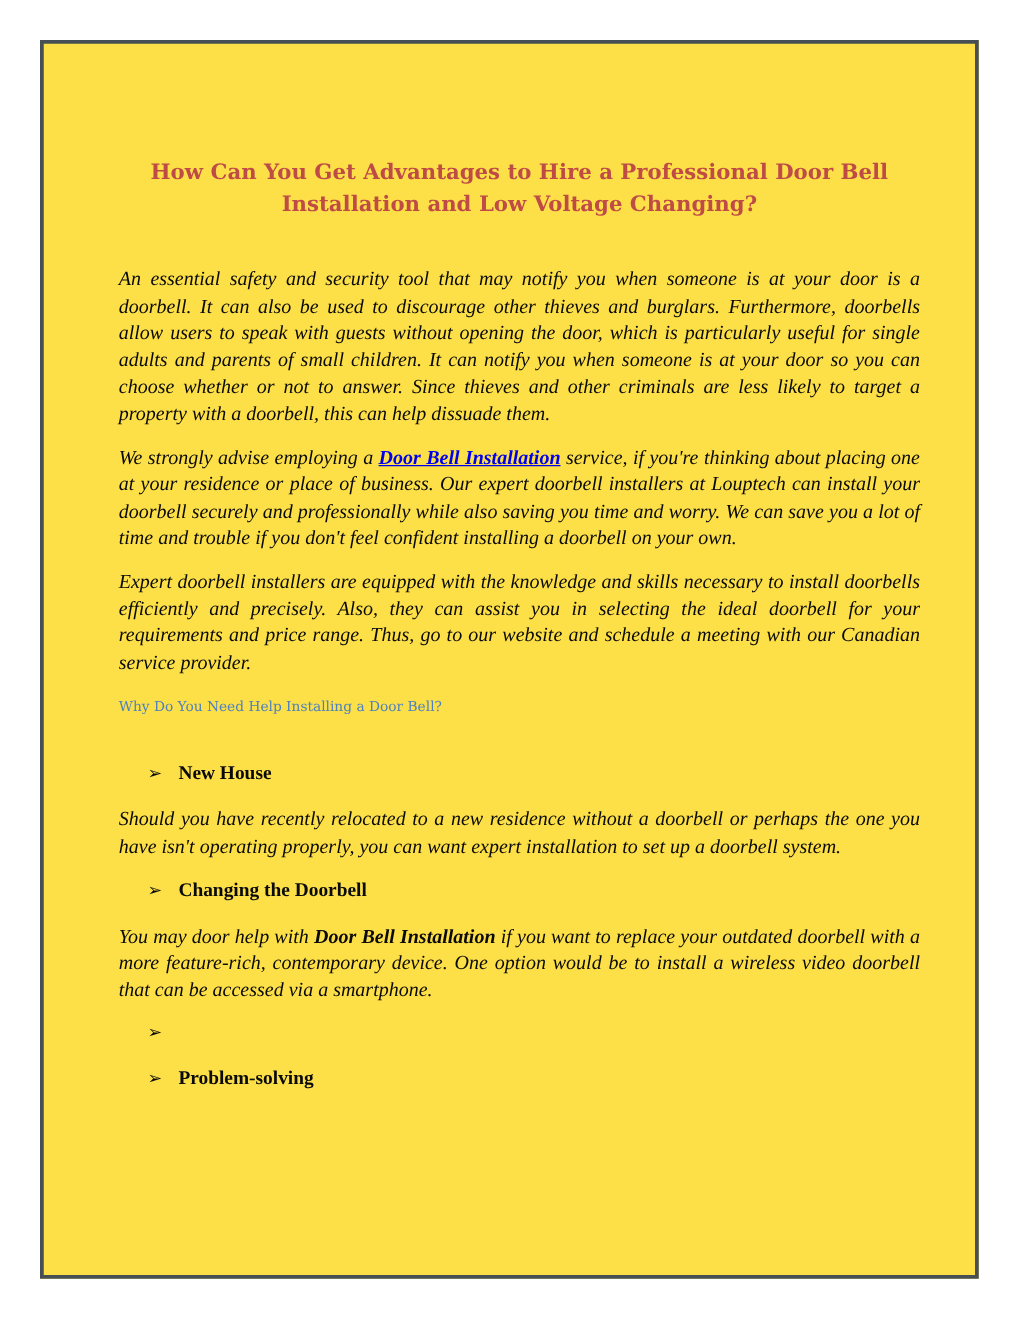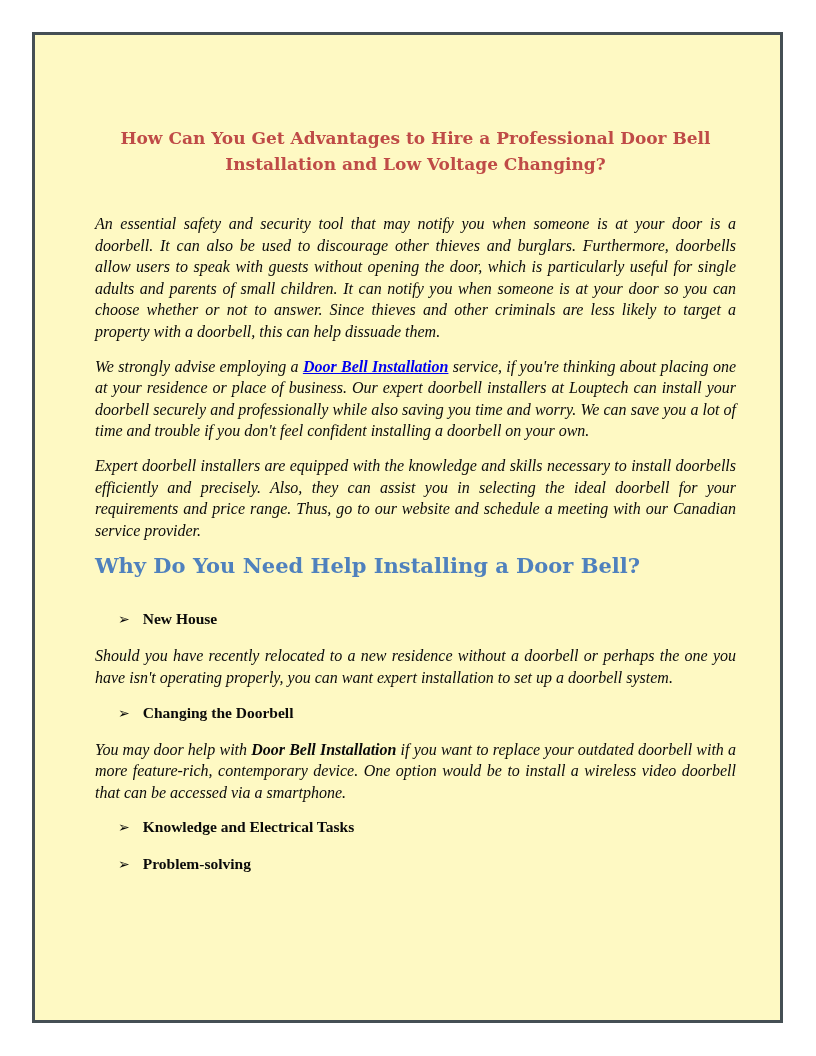--- a/index.html
+++ b/index.html
@@ -11,21 +11,21 @@
     font-family: "Liberation Serif", serif;
     overflow: hidden;
   }
   .panel {
     position: absolute;
     left: 32px;
     top: 32px;
     width: 751px;
     height: 991px;
     box-sizing: border-box;
-    background: #fef9c3;
+    background: #fde047;
     border: 3px solid #454f54;
     padding: 90px 44px 0 60px;
   }
   .doc-title {
     margin: 0 0 36px 0;
     text-align: center;
     font-family: "DejaVu Serif", serif;
     font-weight: bold;
     font-size: 17px;
     line-height: 26px;
@@ -42,22 +42,22 @@
   .doc-link {
     color: #0000ee;
     font-weight: bold;
     text-decoration: underline;
     cursor: pointer;
   }
   .bold-inline { font-weight: bold; }
   .section-heading {
     margin: 0 0 30px 0;
     font-family: "DejaVu Serif", serif;
-    font-weight: bold;
-    font-size: 21px;
+    font-weight: normal;
+    font-size: 11px;
     line-height: 24px;
     color: #4f81bd;
   }
   .bullet-row {
     display: flex;
     align-items: baseline;
     margin: 0 0 15px 0;
     padding-left: 23px;
     font-weight: bold;
     font-size: 15.5px;
@@ -98,21 +98,20 @@
     <p class="body-para">Should you have recently relocated to a new residence without a doorbell or perhaps the one you have isn't operating properly, you can want expert installation to set up a doorbell system.</p>
 
     <div class="bullet-row">
       <span class="bullet-glyph">➢</span>
       <span>Changing the Doorbell</span>
     </div>
     <p class="body-para"><span>You may door help with </span><span class="bold-inline">Door Bell Installation</span><span> if you want to replace your outdated doorbell with a more feature-rich, contemporary device. One option would be to install a wireless video doorbell that can be accessed via a smartphone.</span></p>
 
     <div class="bullet-row">
       <span class="bullet-glyph">➢</span>
-      <span>Knowledge and Electrical Tasks</span>
     </div>
 
     <div class="bullet-row">
       <span class="bullet-glyph">➢</span>
       <span>Problem-solving</span>
     </div>
 
   </div>
 </div>
 

